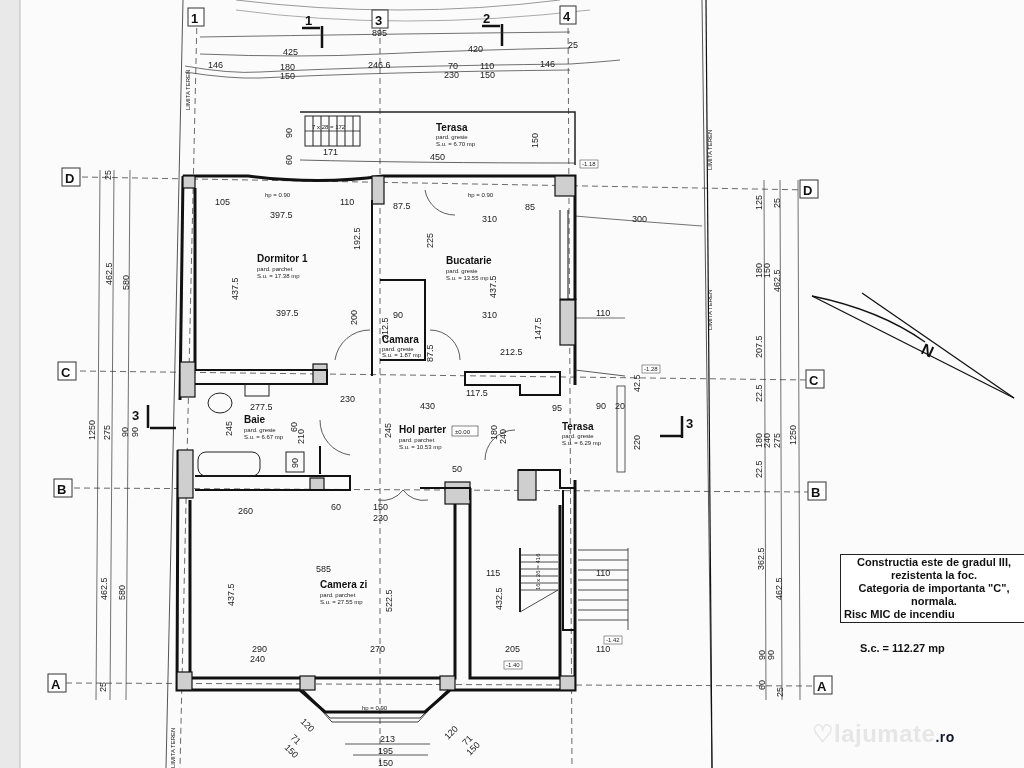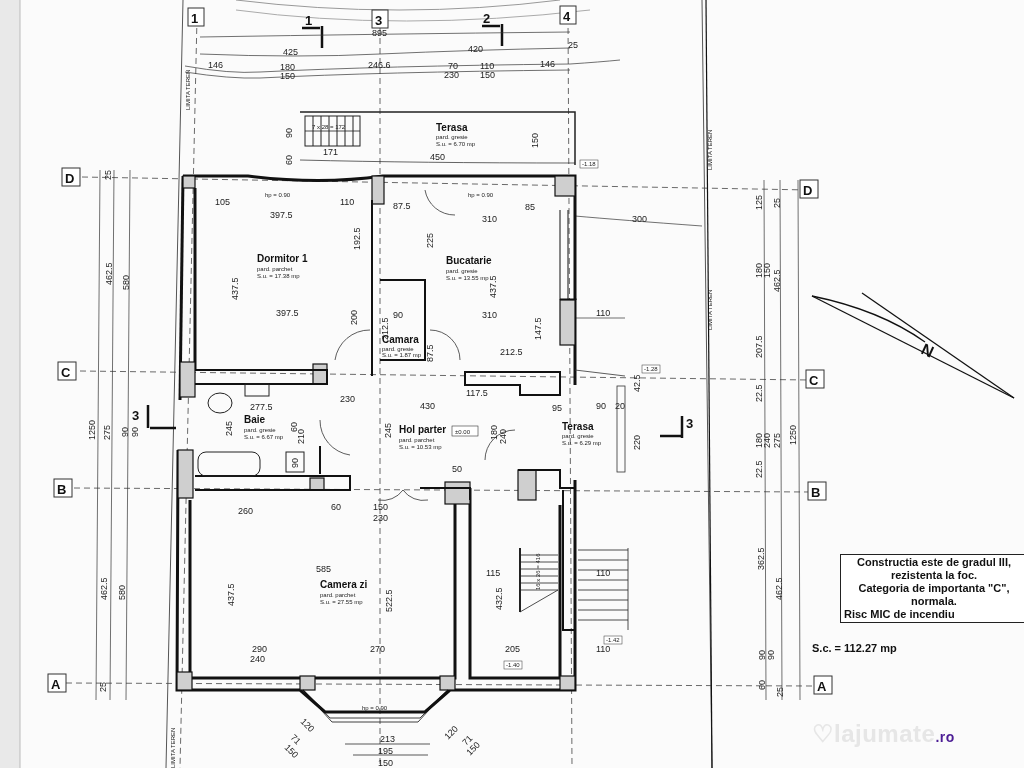--- a/index.html
+++ b/index.html
@@ -11,23 +11,23 @@
   .lbl { font-family:"Liberation Sans", sans-serif; fill:#111; }
   .dim { font-size:9px; fill:#222; }
   .room { font-size:10px; fill:#111; }
   .sub { font-size:6px; fill:#222; }
   .axis-box { font-size:13px; font-weight:bold; fill:#111; }
   .note {
     position:absolute; left:840px; top:554px; width:186px; border:1.5px solid #222;
     background:#fff; font-size:11px; font-weight:bold; color:#111; text-align:center; line-height:13px; padding:1px 0;
   }
   .note .left { text-align:left; padding-left:3px; }
-  .sc { position:absolute; left:812px; top:642px; font-size:11px; font-weight:bold; color:#111; }
+  .sc { position:absolute; left:860px; top:642px; font-size:11px; font-weight:bold; color:#111; }
   .watermark { position:absolute; left:812px; top:720px; font-size:24px; color:#e6e6e6; font-weight:bold; letter-spacing:0.5px; }
-  .watermark .ro { font-size:14px; color:#4c1d95; }
+  .watermark .ro { font-size:14px; color:#0f172a; }
 </style>
 </head>
 <body>
 
 <div class="sheet">
   <div class="page-left"></div>
   <div class="sheet-bg"></div>
 
   <svg width="1024" height="768" viewBox="0 0 1024 768">
 

